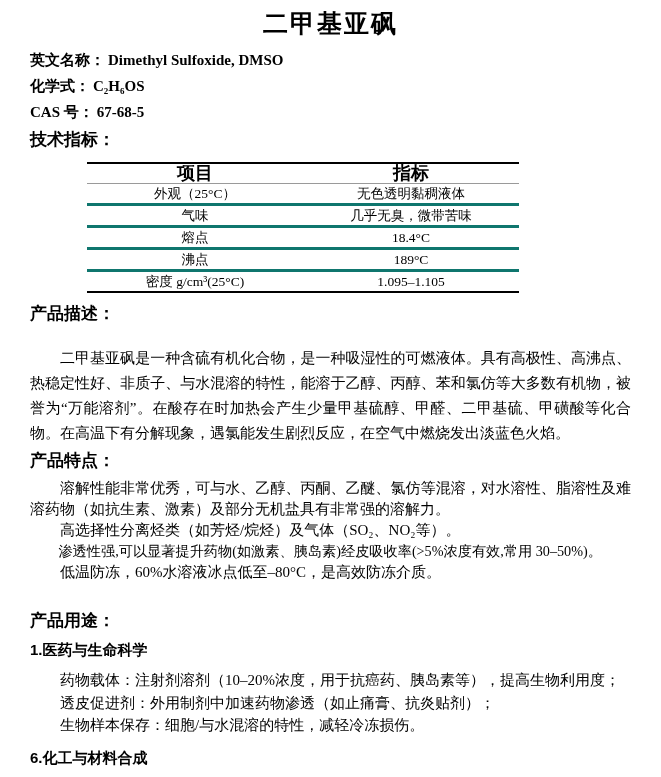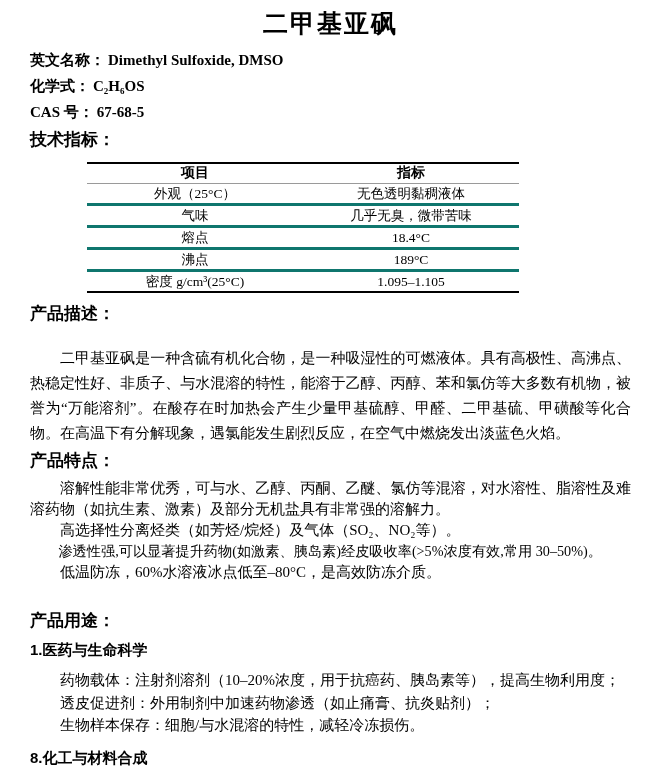--- a/index.html
+++ b/index.html
@@ -54,23 +54,23 @@
     font-size: 13.5px;
   }
   .spec-table th, .spec-table td {
     width: 50%;
     text-align: center;
     padding: 2px 4px;
     line-height: 15px;
     border-bottom: 3px solid #0f766e;
   }
   .spec-table thead th {
-    font-family: Liberation Mono, monospace;
+    font-family: Liberation Sans, sans-serif;
     font-weight: 700;
-    font-size: 14px;
+    font-size: 18px;
     border-bottom: 1px solid #9a9a9a;
   }
   .spec-table tbody tr:last-child td { border-bottom: none; }
   
   .para {
     margin: 0;
     text-indent: 2em;
     text-align: justify;
     line-height: 25px;
   }
@@ -156,19 +156,19 @@
 
   <h2 class="sec-heading" id="h-uses">产品用途：</h2>
 
   <h3 class="sub-heading" id="h-sub1">1.医药与生命科学</h3>
   <div class="uses-block">
     <p class="use-item">药物载体：注射剂溶剂（10–20%浓度，用于抗癌药、胰岛素等），提高生物利用度；</p>
     <p class="use-item">透皮促进剂：外用制剂中加速药物渗透（如止痛膏、抗炎贴剂）；</p>
     <p class="use-item">生物样本保存：细胞/与水混溶的特性，减轻冷冻损伤。</p>
   </div>
 
-  <h3 class="sub-heading" id="h-sub2">8.化工与材料合成</h3>
+  <h3 class="sub-heading" id="h-sub2">6.化工与材料合成</h3>
   <div class="uses-block">
     <p class="use-item">反应溶剂：用于聚酰胺、聚砜树脂、丙烯腈聚合及纺丝工艺；</p>
 
   </div>
 
 </div>
 
 </body></html>

